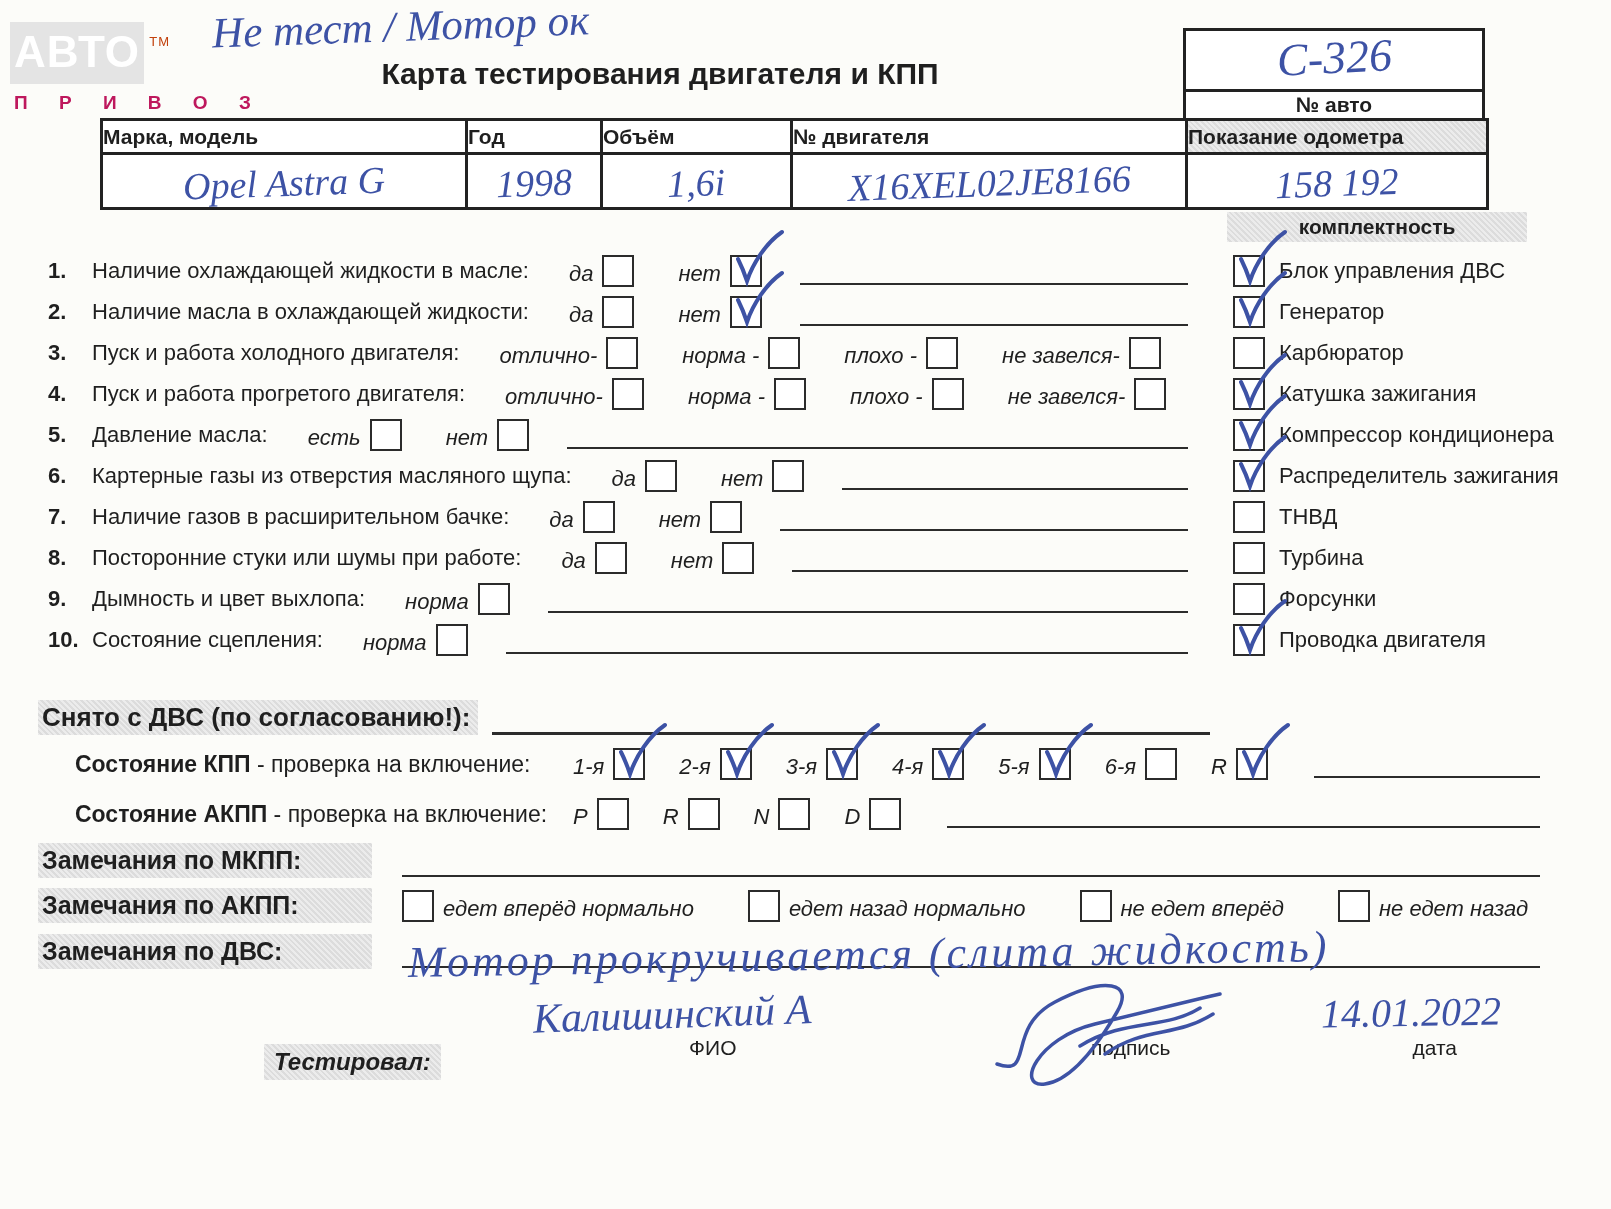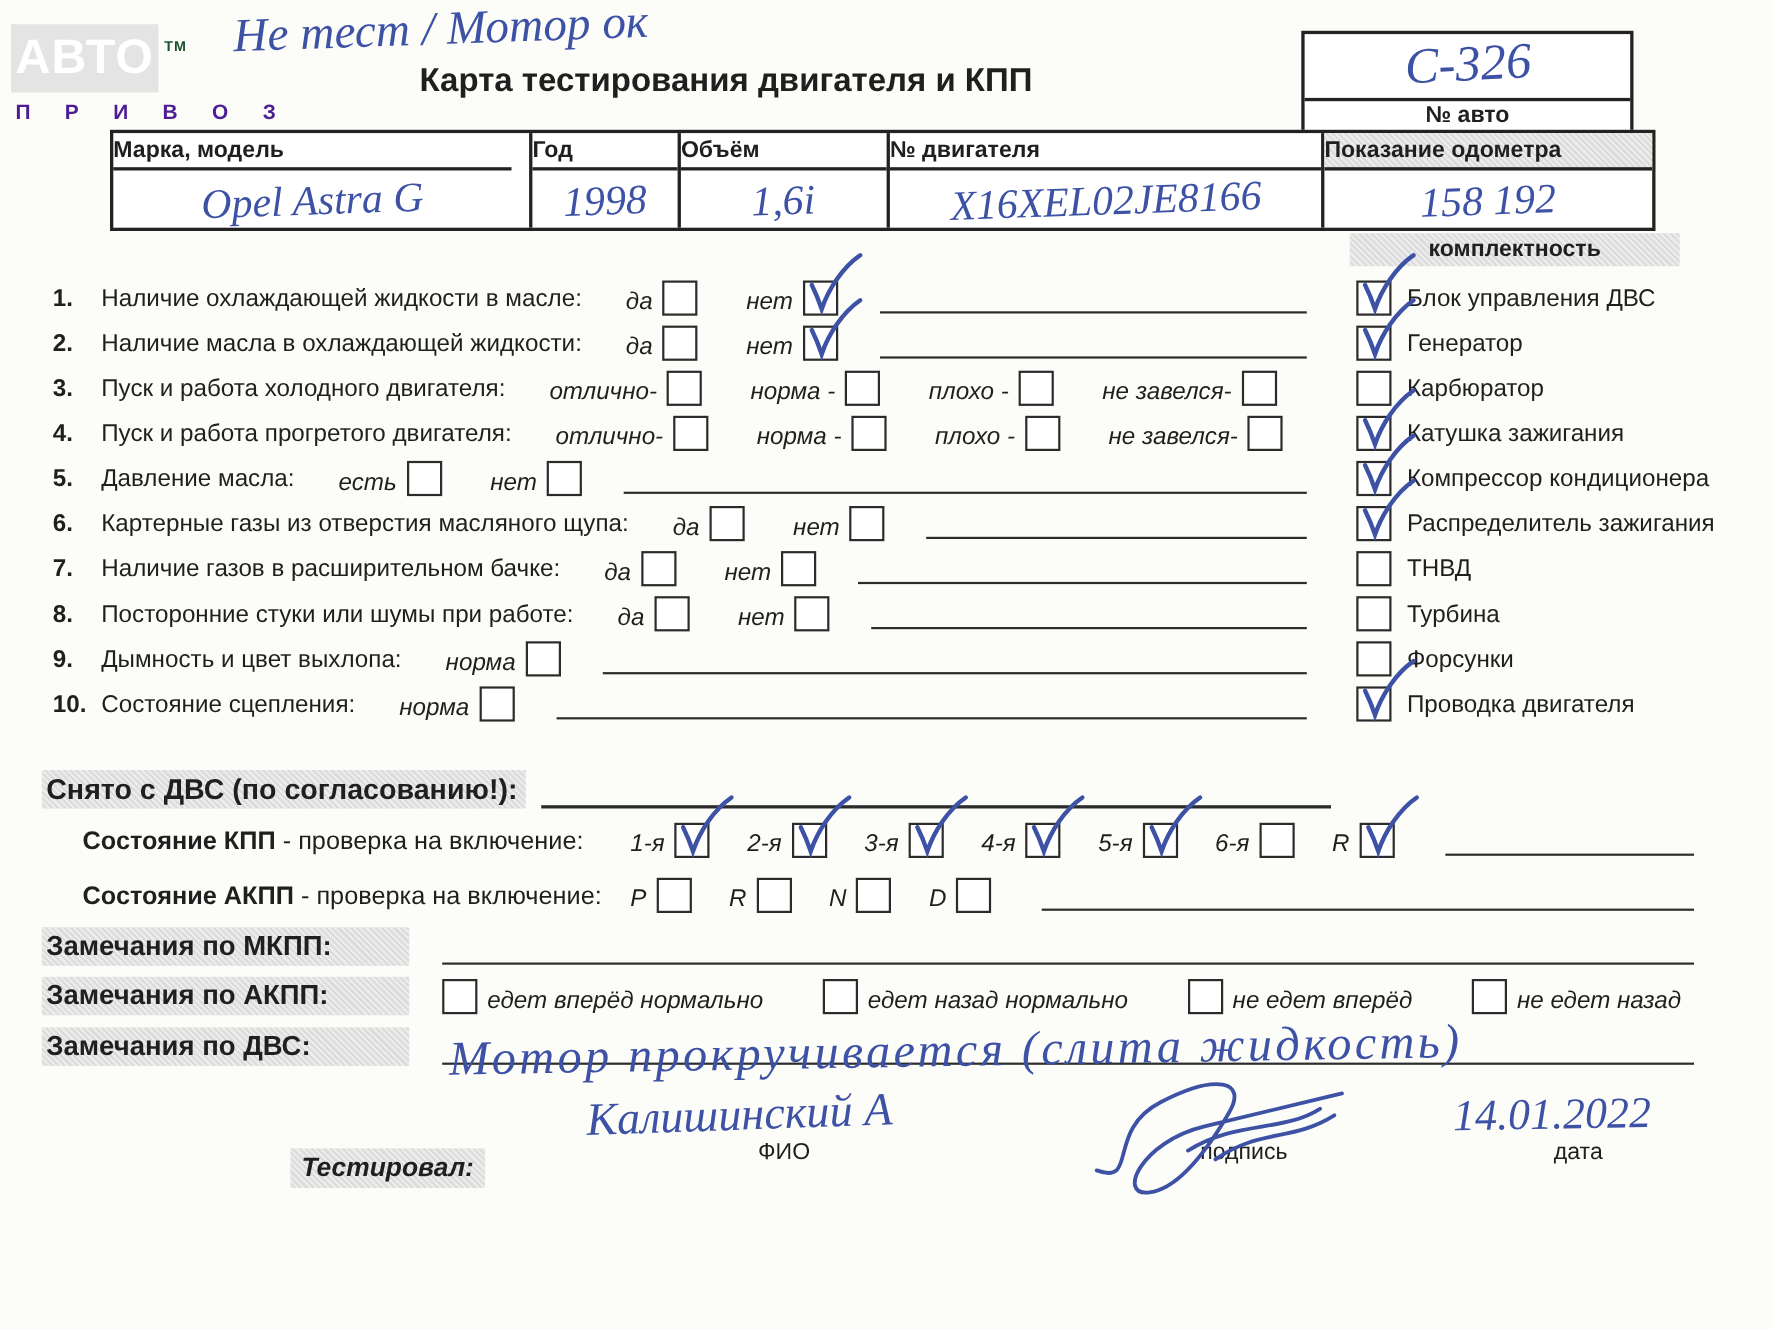--- a/index.html
+++ b/index.html
@@ -4,22 +4,22 @@
 <style>
   html,body{margin:0;padding:0;background:#9a9a9a;}
   .page{position:relative;width:1611px;height:1209px;background:#fcfcf9;overflow:hidden;
         font-family:"Liberation Sans",sans-serif;color:#1f1f1f;}
   .hand{font-family:"Liberation Serif",serif;font-style:italic;color:#3d52a5;white-space:nowrap;}
   .shade{background:#dcdcdc;background-image:repeating-linear-gradient(45deg,rgba(255,255,255,.45) 0 2px,rgba(0,0,0,0) 2px 4px);}
   
   .logo{position:absolute;left:10px;top:22px;}
   .logo-block{position:relative;width:134px;height:62px;background:#e4e4e4;color:#fff;font-weight:bold;
               font-size:44px;line-height:60px;text-align:center;letter-spacing:1px;}
-  .logo-tm{position:absolute;right:-26px;top:-10px;color:#14532d;font-size:13px;font-weight:bold;text-align:right;}
-  .logo-sub{color:#4c1d95;font-weight:bold;font-size:19px;letter-spacing:13px;margin:8px 0 0 4px;}
+  .logo-tm{position:absolute;right:-26px;top:-10px;color:#c2410c;font-size:13px;font-weight:normal;text-align:right;}
+  .logo-sub{color:#be185d;font-weight:bold;font-size:19px;letter-spacing:13px;margin:8px 0 0 4px;}
   
   .top-note{position:absolute;left:212px;top:2px;font-size:43px;transform:rotate(-2deg);}
   .title{position:absolute;left:70px;top:57px;width:1180px;text-align:center;font-size:30px;font-weight:bold;}
   .car-box{position:absolute;left:1183px;top:28px;width:296px;border:3px solid #222;background:#fff;}
   .car-val{height:58px;text-align:center;}
   .car-val .hand{font-size:46px;line-height:54px;transform:rotate(-3deg);display:inline-block;}
   .car-label{border-top:3px solid #222;font-weight:bold;font-size:21px;text-align:center;padding:1px 0 3px;}
   
   .veh{position:absolute;left:100px;top:118px;display:flex;border:3px solid #222;background:#fff;}
   .veh-col{flex:0 0 auto;}
@@ -96,21 +96,21 @@
       <span class="hand">C-326</span>
     </div>
     <div class="car-label">№ авто</div>
   </div>
 
   <div class="veh" id="veh">
       <div class="veh-col" style="width: 362px;">
     <div class="h">Марка, модель</div>
     <div class="v"><span class="hand v-hand">Opel Astra G</span></div>
   </div>
-      <div class="veh-col" style="width: 132px; margin-left: 16px;">
+      <div class="veh-col" style="width: 132px;">
     <div class="h">Год</div>
     <div class="v"><span class="hand v-hand">1998</span></div>
   </div>
       <div class="veh-col" style="width: 187px;">
     <div class="h">Объём</div>
     <div class="v"><span class="hand v-hand">1,6i</span></div>
   </div>
       <div class="veh-col" style="width: 392px;">
     <div class="h">№ двигателя</div>
     <div class="v"><span class="hand v-hand">X16XEL02JE8166</span></div>

